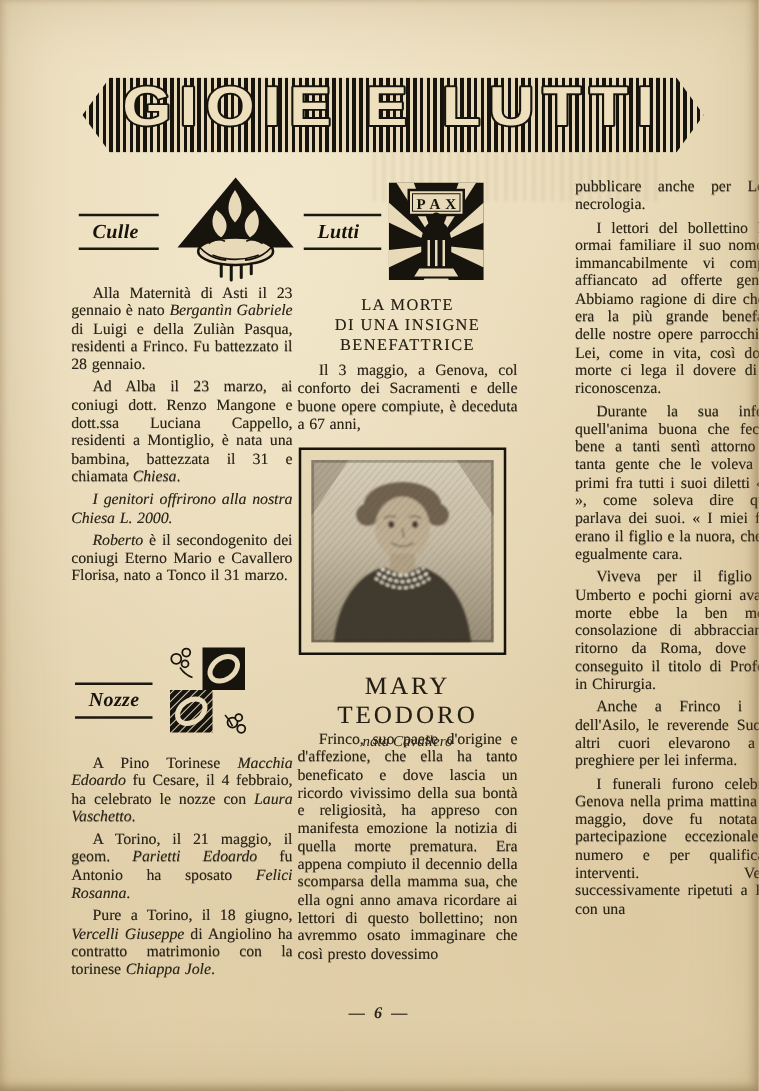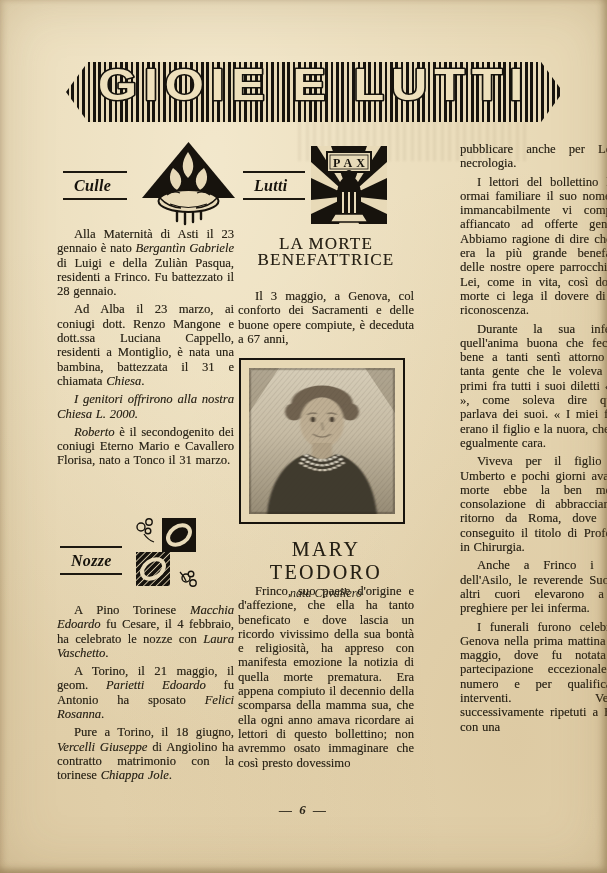--- a/index.html
+++ b/index.html
@@ -56,21 +56,21 @@
   
   .col{position:absolute;width:177px;font-size:12.6px;line-height:14.3px;
        text-align:justify;word-spacing:0.6px;
        text-shadow:0.2px 0.2px 0 rgba(43,37,25,0.45);}
   .col p{margin:0 0 4px 0;text-indent:17px;}
   .col p.noindent{text-indent:0;}
   .it{font-style:italic;}
 
   .obit-heading{
     position:absolute;left:238px;top:236px;width:176px;text-align:center;
-    font-size:17px;line-height:15.8px;letter-spacing:1.2px;color:#262015;
+    font-size:13px;line-height:15.8px;letter-spacing:1.2px;color:#262015;
     text-shadow:0.2px 0.2px 0 rgba(43,37,25,0.4);
   }
 
   
   .photo-frame{
     position:absolute;left:239px;top:358px;width:146px;height:146px;
     border:2px solid #17130d;padding:8px;background:#e7d8b5;
   }
   .photo-frame svg{display:block;}
 
@@ -183,20 +183,21 @@
   </div>
 
   <div class="col" style="left:57px;top:603px;">
     <p><span>A Pino Torinese </span><span class="it">Macchia Edoardo</span><span> fu Cesare, il 4 febbraio, ha celebrato le nozze con </span><span class="it">Laura Vaschetto</span><span>.</span></p>
     <p><span>A Torino, il 21 maggio, il geom. </span><span class="it">Parietti Edoardo</span><span> fu Antonio ha sposato </span><span class="it">Felici Rosanna</span><span>.</span></p>
     <p><span>Pure a Torino, il 18 giugno, </span><span class="it">Vercelli Giuseppe</span><span> di Angiolino ha contratto matrimonio con la torinese </span><span class="it">Chiappa Jole</span><span>.</span></p>
   </div>
 
   <div class="obit-heading">
     <div>LA MORTE</div>
+    <div>DI UNA INSIGNE</div>
     <div>BENEFATTRICE</div>
   </div>
 
   <div class="col" style="left:238px;top:289px;width:176px;">
     <p><span>Il 3 maggio, a Genova, col conforto dei Sacramenti e delle buone opere compiute, è deceduta a 67 anni,</span></p>
   </div>
 
   <div class="photo-frame">
     <svg width="146" height="146" viewBox="0 0 146 150" preserveAspectRatio="none">
       <defs>

